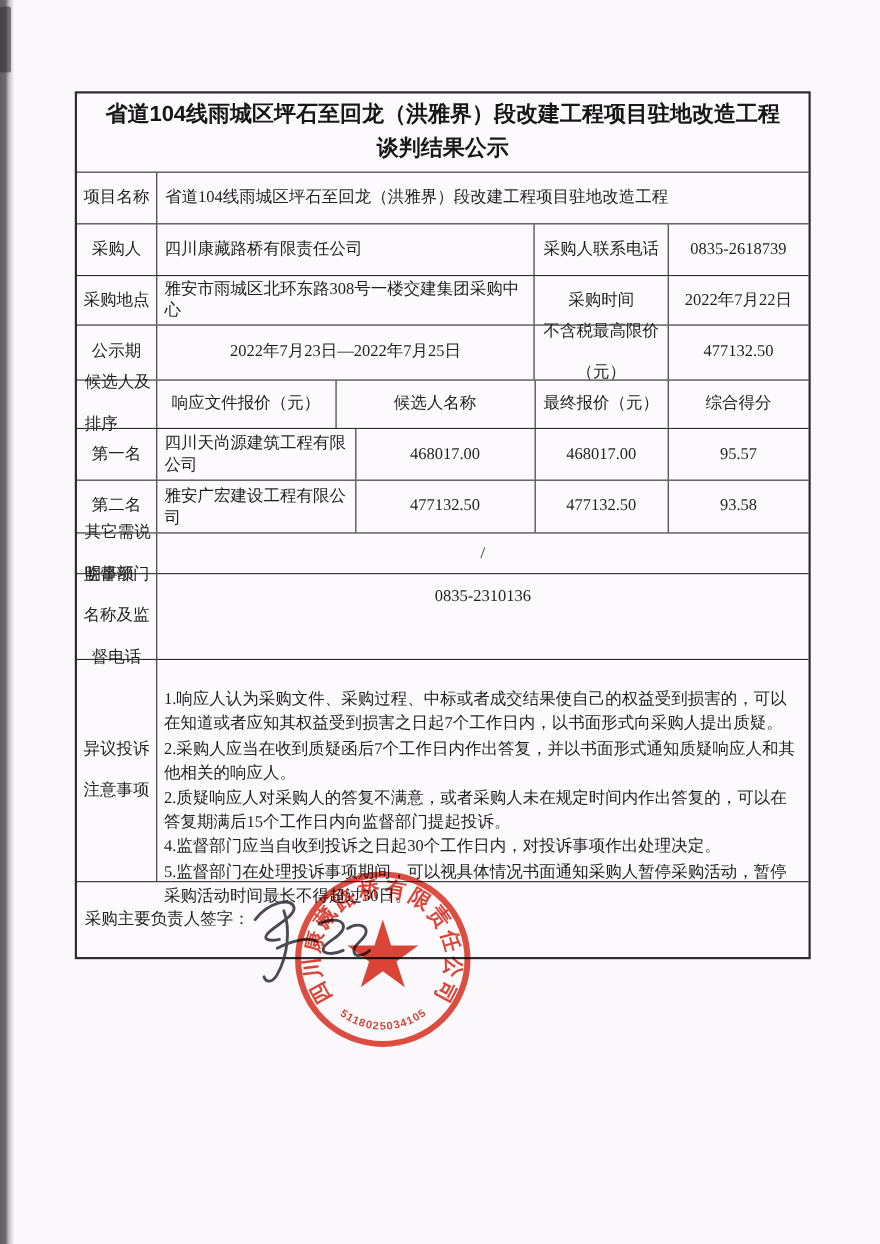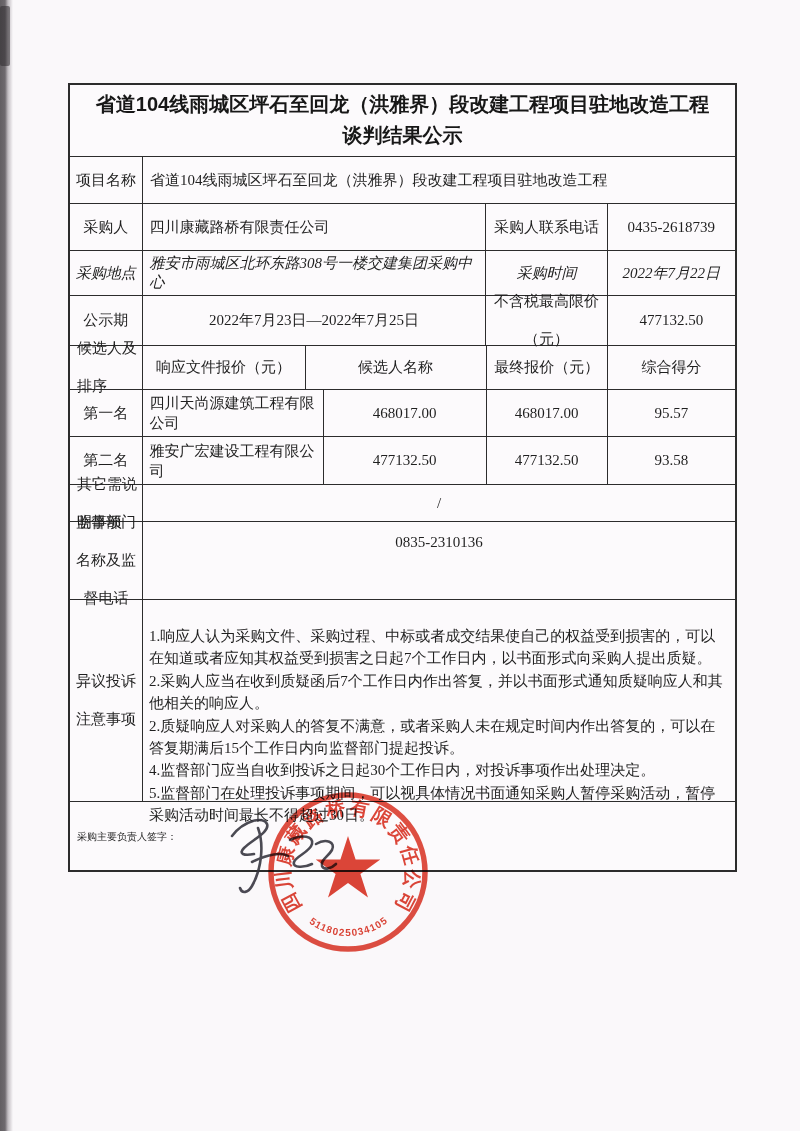--- a/index.html
+++ b/index.html
@@ -37,42 +37,42 @@
   .c.left{justify-content:flex-start;text-align:left;padding-left:7px;}
   .w-lbl{width:73px;}
   .w-v2{width:346px;}
   .w-name{width:182px;}
   .w-bid{width:164px;}
   .w-l2{width:122px;}
   .w-end{width:128px;border-right:none;}
   .w-full{width:592px;border-right:none;}
   .w-whole{width:665px;border-right:none;}
   .h-title{height:72px;}
-  .h-r2{height:47px;} .h-r3{height:47px;} .h-r4{height:45px;font-style:italic;}
+  .h-r2{height:47px;} .h-r3{height:47px;} .h-r4{height:45px;}
   .h-r5{height:50px;} .h-r6{height:44px;} .h-r7{height:47px;}
   .h-r8{height:48px;} .h-r9{height:37px;} .h-r10{height:78px;}
   .h-r11{height:202px;} .h-r12{height:68px;}
   .title-cell{
     width:665px;height:70px;display:flex;flex-direction:column;
     align-items:center;justify-content:center;
     font-family:"Liberation Sans","DejaVu Sans",sans-serif;
     font-weight:700;font-size:20px;line-height:31px;color:#171717;
   }
   .stack{display:flex;flex-direction:column;width:592px;}
   .sub1{height:37px;border-bottom:1px solid var(--ln);}
   .sub2{height:40px;}
   .subcell{display:flex;align-items:center;justify-content:center;}
   .mlabel span{display:block;}
   .notice{
     width:592px;border-right:none;display:block;
     padding:25px 8px 0 6px;font-size:15px;line-height:22.4px;text-align:left;
   }
   .notice p{margin:0;}
   .namecell{line-height:20px;padding:2px 6px;}
-  .sig-row-label{font-size:10px;}
+  .sig-row-label{font-size:15px;}
   .stamp{
     position:absolute;left:263px;top:787px;width:170px;height:170px;
     mix-blend-mode:multiply;opacity:.92;pointer-events:none;z-index:5;
   }
   .signature{
     position:absolute;left:224px;top:810px;width:125px;height:95px;
     pointer-events:none;z-index:4;opacity:.88;
   }
 </style>
 </head>
@@ -92,21 +92,21 @@
 
   <div class="row bb h-r2">
     <div class="c w-lbl">项目名称</div>
     <div class="c w-full left">省道104线雨城区坪石至回龙（洪雅界）段改建工程项目驻地改造工程</div>
   </div>
 
   <div class="row bb h-r3">
     <div class="c w-lbl">采购人</div>
     <div class="c w-v2 left">四川康藏路桥有限责任公司</div>
     <div class="c w-l2">采购人联系电话</div>
-    <div class="c w-end">0435-2618739</div>
+    <div class="c w-end">0835-2618739</div>
   </div>
 
   <div class="row bb h-r4">
     <div class="c w-lbl">采购地点</div>
     <div class="c w-v2 left">雅安市雨城区北环东路308号一楼交建集团采购中心</div>
     <div class="c w-l2">采购时间</div>
     <div class="c w-end">2022年7月22日</div>
   </div>
 
   <div class="row bb h-r5">

